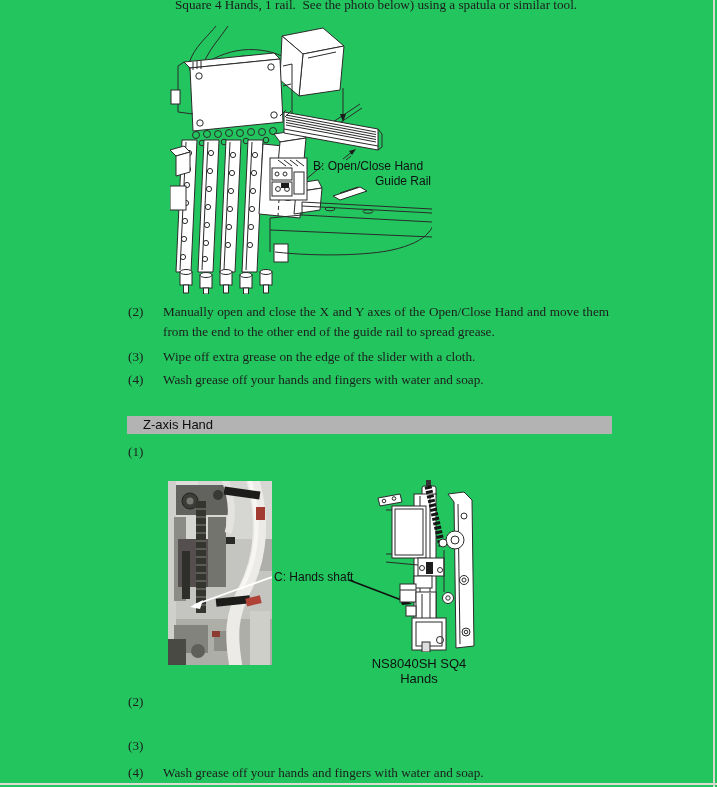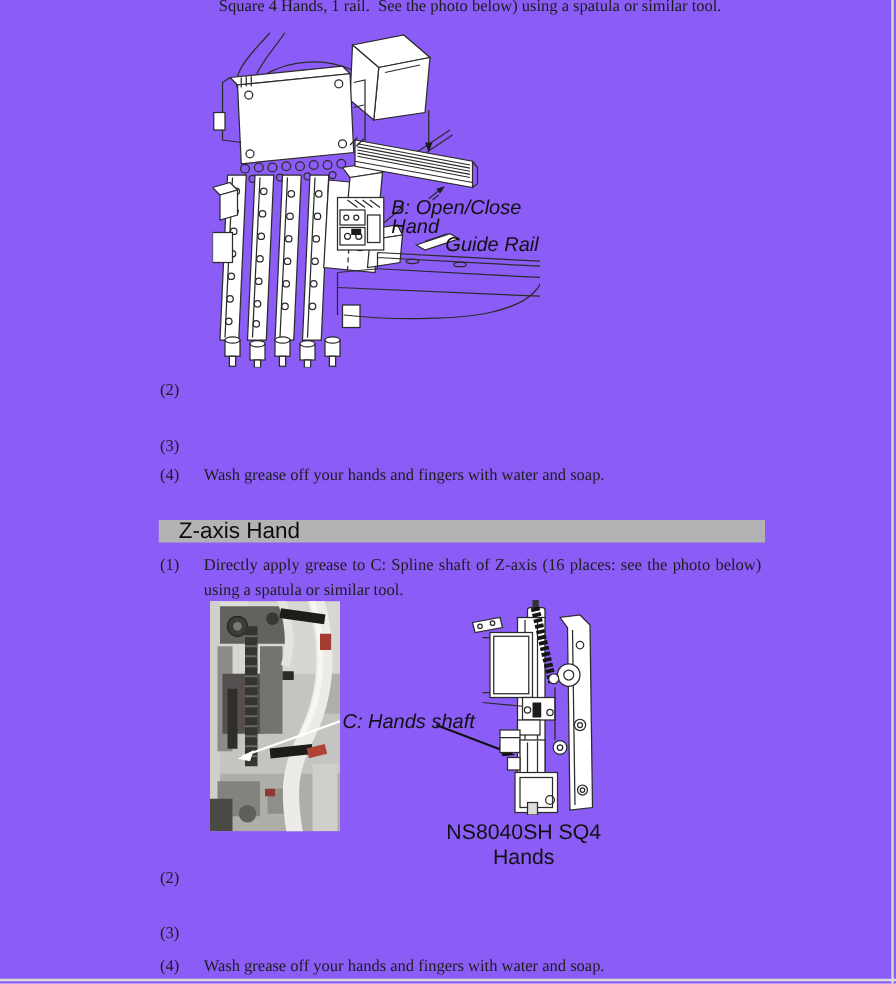--- a/index.html
+++ b/index.html
@@ -1,28 +1,28 @@
 <!DOCTYPE html>
 <html><head>
 <meta charset="utf-8">
 <style>
   html,body{margin:0;padding:0;background:#ffffff;}
-  .page{position:relative;width:717px;height:787px;background:#8b5cf6;overflow:hidden;
+  .page{position:relative;width:717px;height:787px;background:#22c55e;overflow:hidden;
         font-family:"Liberation Serif",serif;color:#1d1d1d;}
   .abs{position:absolute;}
   .topline{left:175px;top:-3px;font-size:13.2px;white-space:pre;color:#1c1c1c;}
-  .figlabel{font-family:"Liberation Sans",sans-serif;font-size:16px;color:#111;line-height:15px;font-style:italic;}
+  .figlabel{font-family:"Liberation Sans",sans-serif;font-size:12px;color:#111;line-height:15px;}
   .figlabel .l2{text-align:right;}
   .step{width:446px;font-size:13.2px;line-height:19.5px;text-align:justify;text-align-last:left;}
   .step .num{position:absolute;left:-35px;top:0;}
   .hdrbar{left:127px;top:416px;width:485px;height:17.5px;background:#b3b3b3;
-          font-family:"Liberation Sans",sans-serif;font-size:18px;color:#0d0d0d;
+          font-family:"Liberation Sans",sans-serif;font-size:13px;color:#0d0d0d;
           line-height:17.5px;padding-left:16px;box-sizing:border-box;}
   .caption{left:356px;top:656px;width:126px;text-align:center;
-           font-family:"Liberation Sans",sans-serif;font-size:17px;color:#111;}
+           font-family:"Liberation Sans",sans-serif;font-size:13px;color:#111;}
   .edge-r{left:713px;top:0;width:2px;height:787px;background:#d8d8cf;}
   .rule-b{left:0;top:783px;width:717px;height:1.5px;background:#dcdcd4;}
   svg{display:block;}
   .ln{stroke:#2b2b2b;stroke-width:1;fill:none;}
   .lnf{stroke:#2b2b2b;stroke-width:1;fill:#fff;}
   .dk{fill:#1c1c1c;stroke:none;}
 </style>
 </head>
 <body>
 
@@ -174,34 +174,35 @@
     <path class="ln" d="M105,226 C150,231 200,229 222,224 C240,220 252,214 258,207"></path>
   </svg>
 
   <div class="abs figlabel" style="left:313px;top:159px;width:118px;">
     <div>B: Open/Close Hand</div>
     <div class="l2">Guide Rail</div>
   </div>
 
   <div class="abs step" style="left:163px;top:302px;">
     <span class="num">(2)</span>
+    <span>Manually open and close the X and Y axes of the Open/Close Hand and move them from the end to the other end of the guide rail to spread grease.</span>
   </div>
   <div class="abs step" style="left:163px;top:347px;">
     <span class="num">(3)</span>
+    <span>Wipe off extra grease on the edge of the slider with a cloth.</span>
   </div>
   <div class="abs step" style="left:163px;top:370px;">
     <span class="num">(4)</span>
     <span>Wash grease off your hands and fingers with water and soap.</span>
   </div>
 
   <div class="abs hdrbar" style="background: rgb(179, 179, 179);">Z-axis Hand</div>
 
   <div class="abs step" style="left:163px;top:442px;">
     <span class="num">(1)</span>
-    <span>Directly apply grease to C: Spline shaft of Z-axis (16 places: see the photo below) using a spatula or similar tool.</span>
   </div>
 
   <svg class="abs" style="left:168px;top:481px;" width="104" height="184" viewBox="0 0 104 184">
     <rect x="0" y="0" width="104" height="184" fill="#c4c4c0"></rect>
     <rect x="0" y="0" width="104" height="58" fill="#d6d6d2"></rect>
     <rect x="0" y="0" width="30" height="34" fill="#dedeDA"></rect>
     <rect x="0" y="138" width="104" height="46" fill="#aeaea8"></rect>
     <rect x="0" y="0" width="8" height="184" fill="#cfcfcb"></rect>
     <rect x="6" y="36" width="12" height="84" fill="#8c8c86"></rect>
     <rect x="8" y="4" width="54" height="30" fill="#62625e"></rect>

